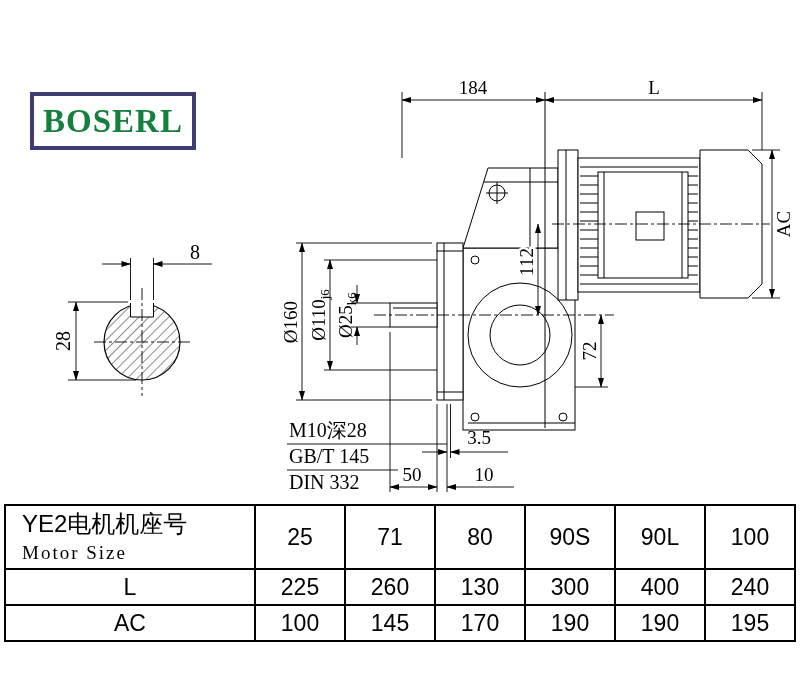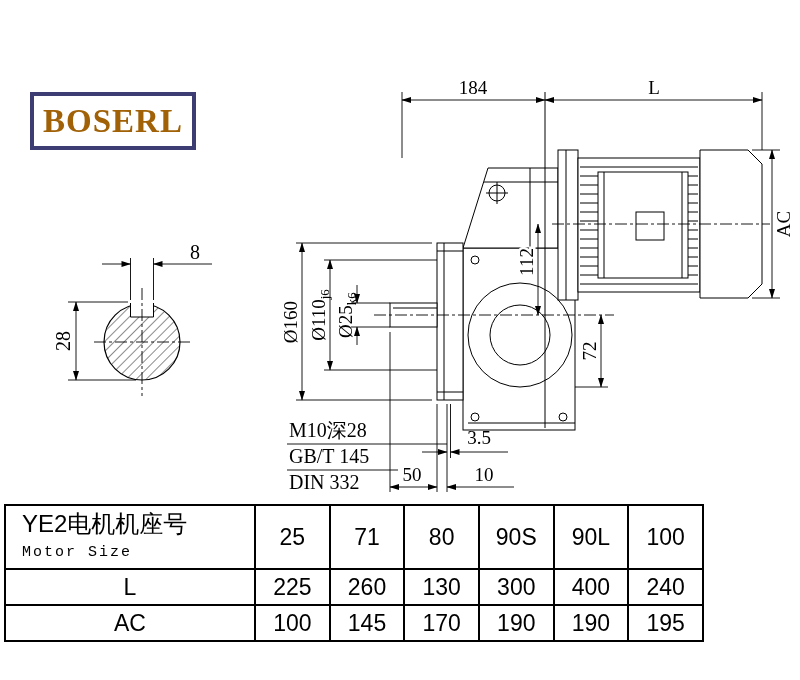--- a/index.html
+++ b/index.html
@@ -1,28 +1,28 @@
 <!DOCTYPE html>
 <html><head>
 <meta charset="utf-8">
 <style>
   html,body{margin:0;padding:0;background:#fff}
   .page{position:relative;width:800px;height:680px;background:#fff;font-family:"Liberation Sans",sans-serif;color:#000;overflow:hidden}
   .title{position:absolute;left:54px;top:14px;font-size:31px;font-weight:700;letter-spacing:3px;white-space:nowrap}
   .logo{position:absolute;left:30px;top:92px;width:158px;height:50px;border:4px solid #3d3d74;display:flex;align-items:center;justify-content:center;background:#fff}
-  .logo-text{font-family:"Liberation Serif",serif;font-weight:700;font-size:33px;color:#a16207;letter-spacing:1px}
+  .logo-text{font-family:"Liberation Serif",serif;font-weight:700;font-size:33px;color:#15803d;letter-spacing:1px}
   .drawing{position:absolute;left:0;top:0;width:800px;height:680px}
-  table.size-table{position:absolute;left:4px;top:504px;width:700px;border-collapse:collapse;table-layout:fixed;text-align:center;background:#fff}
+  table.size-table{position:absolute;left:4px;top:504px;width:792px;border-collapse:collapse;table-layout:fixed;text-align:center;background:#fff}
   .size-table td{border:2px solid #000;padding:0;font-size:23px;color:#000}
   .size-table col.c1{width:250px}
   .size-table tr.hdr td{height:62px}
   .size-table tr.r td{height:34px}
   .size-table tr.hdr td.first{text-align:left;padding-left:16px}
   .hdr-cn{font-size:24px;line-height:30px}
-  .hdr-en{font-family:Liberation Mono, monospace;font-size:15px;line-height:27px;letter-spacing:2px}
+  .hdr-en{font-family:Liberation Serif, serif;font-size:19px;line-height:27px;letter-spacing:2px}
 </style>
 </head>
 <body>
 
 <div class="page">
 
 
   <div class="logo">
     <span class="logo-text">BOSERL</span>
   </div>

